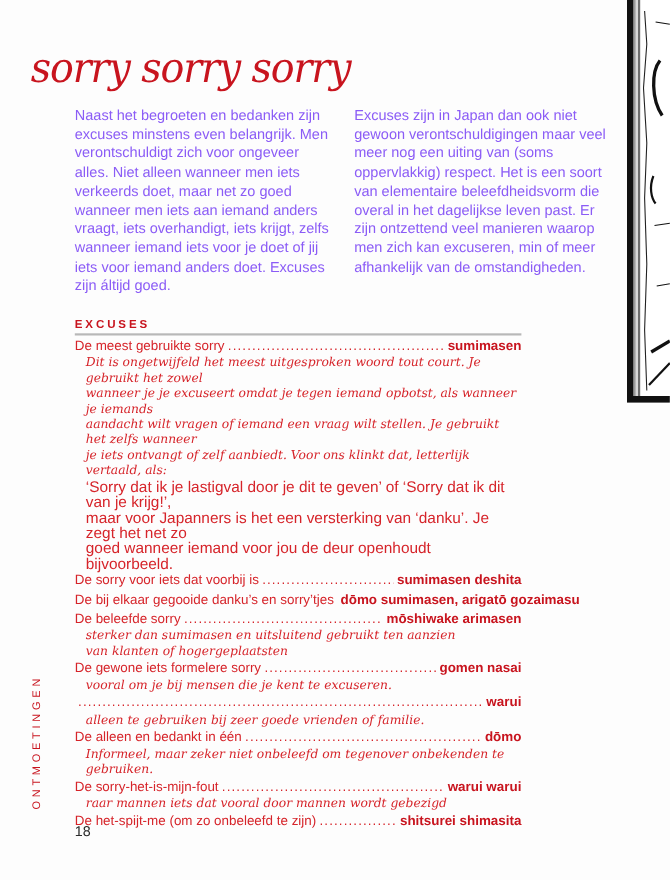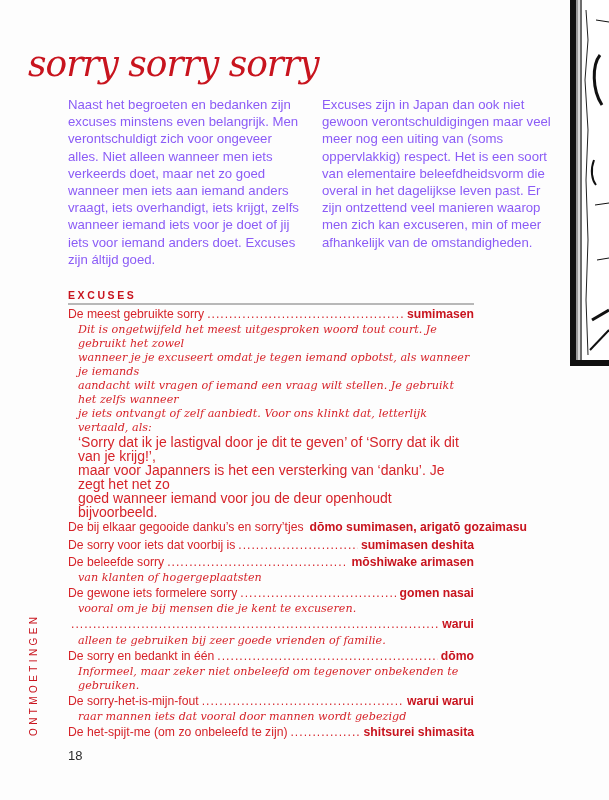--- a/index.html
+++ b/index.html
@@ -76,48 +76,49 @@
       <span class="term">sumimasen</span>
     </div>
     <div class="note">Dit is ongetwijfeld het meest uitgesproken woord tout court. Je gebruikt het zowel</div>
     <div class="note">wanneer je je excuseert omdat je tegen iemand opbotst, als wanneer je iemands</div>
     <div class="note">aandacht wilt vragen of iemand een vraag wilt stellen. Je gebruikt het zelfs wanneer</div>
     <div class="note">je iets ontvangt of zelf aanbiedt. Voor ons klinkt dat, letterlijk vertaald, als:</div>
     <div class="note upright">‘Sorry dat ik je lastigval door je dit te geven’ of ‘Sorry dat ik dit van je krijg!’,</div>
     <div class="note upright">maar voor Japanners is het een versterking van ‘danku’. Je zegt het net zo</div>
     <div class="note upright">goed wanneer iemand voor jou de deur openhoudt bijvoorbeeld.</div>
     <div class="entry-line">
+      <span class="label">De sorry voor iets dat voorbij is</span>
+      <span class="dots"></span>
+      <span class="term">sumimasen deshita</span>
+    </div>
+    <div class="entry-line">
       <span class="label">De bij elkaar gegooide danku’s en sorry’tjes</span>
       <span class="dots"></span>
       <span class="term">dōmo sumimasen, arigatō gozaimasu</span>
-    </div>
-    <div class="entry-line">
-      <span class="label">De sorry voor iets dat voorbij is</span>
-      <span class="dots"></span>
-      <span class="term">sumimasen deshita</span>
     </div>
     <div class="entry-line">
       <span class="label">De beleefde sorry</span>
       <span class="dots"></span>
       <span class="term">mōshiwake arimasen</span>
     </div>
+    <div class="note">sterker dan sumimasen en uitsluitend gebruikt ten aanzien</div>
     <div class="note">van klanten of hogergeplaatsten</div>
     <div class="entry-line">
       <span class="label">De gewone iets formelere sorry</span>
       <span class="dots"></span>
       <span class="term">gomen nasai</span>
     </div>
     <div class="note">vooral om je bij mensen die je kent te excuseren.</div>
     <div class="entry-line">
       <span class="dots"></span>
       <span class="term">warui</span>
     </div>
     <div class="note">alleen te gebruiken bij zeer goede vrienden of familie.</div>
     <div class="entry-line">
-      <span class="label">De sorry en bedankt in één</span>
+      <span class="label">De alleen en bedankt in één</span>
       <span class="dots"></span>
       <span class="term">dōmo</span>
     </div>
     <div class="note">Informeel, maar zeker niet onbeleefd om tegenover onbekenden te gebruiken.</div>
     <div class="entry-line">
       <span class="label">De sorry-het-is-mijn-fout</span>
       <span class="dots"></span>
       <span class="term">warui  warui</span>
     </div>
     <div class="note">raar mannen iets dat vooral door mannen wordt gebezigd</div>

